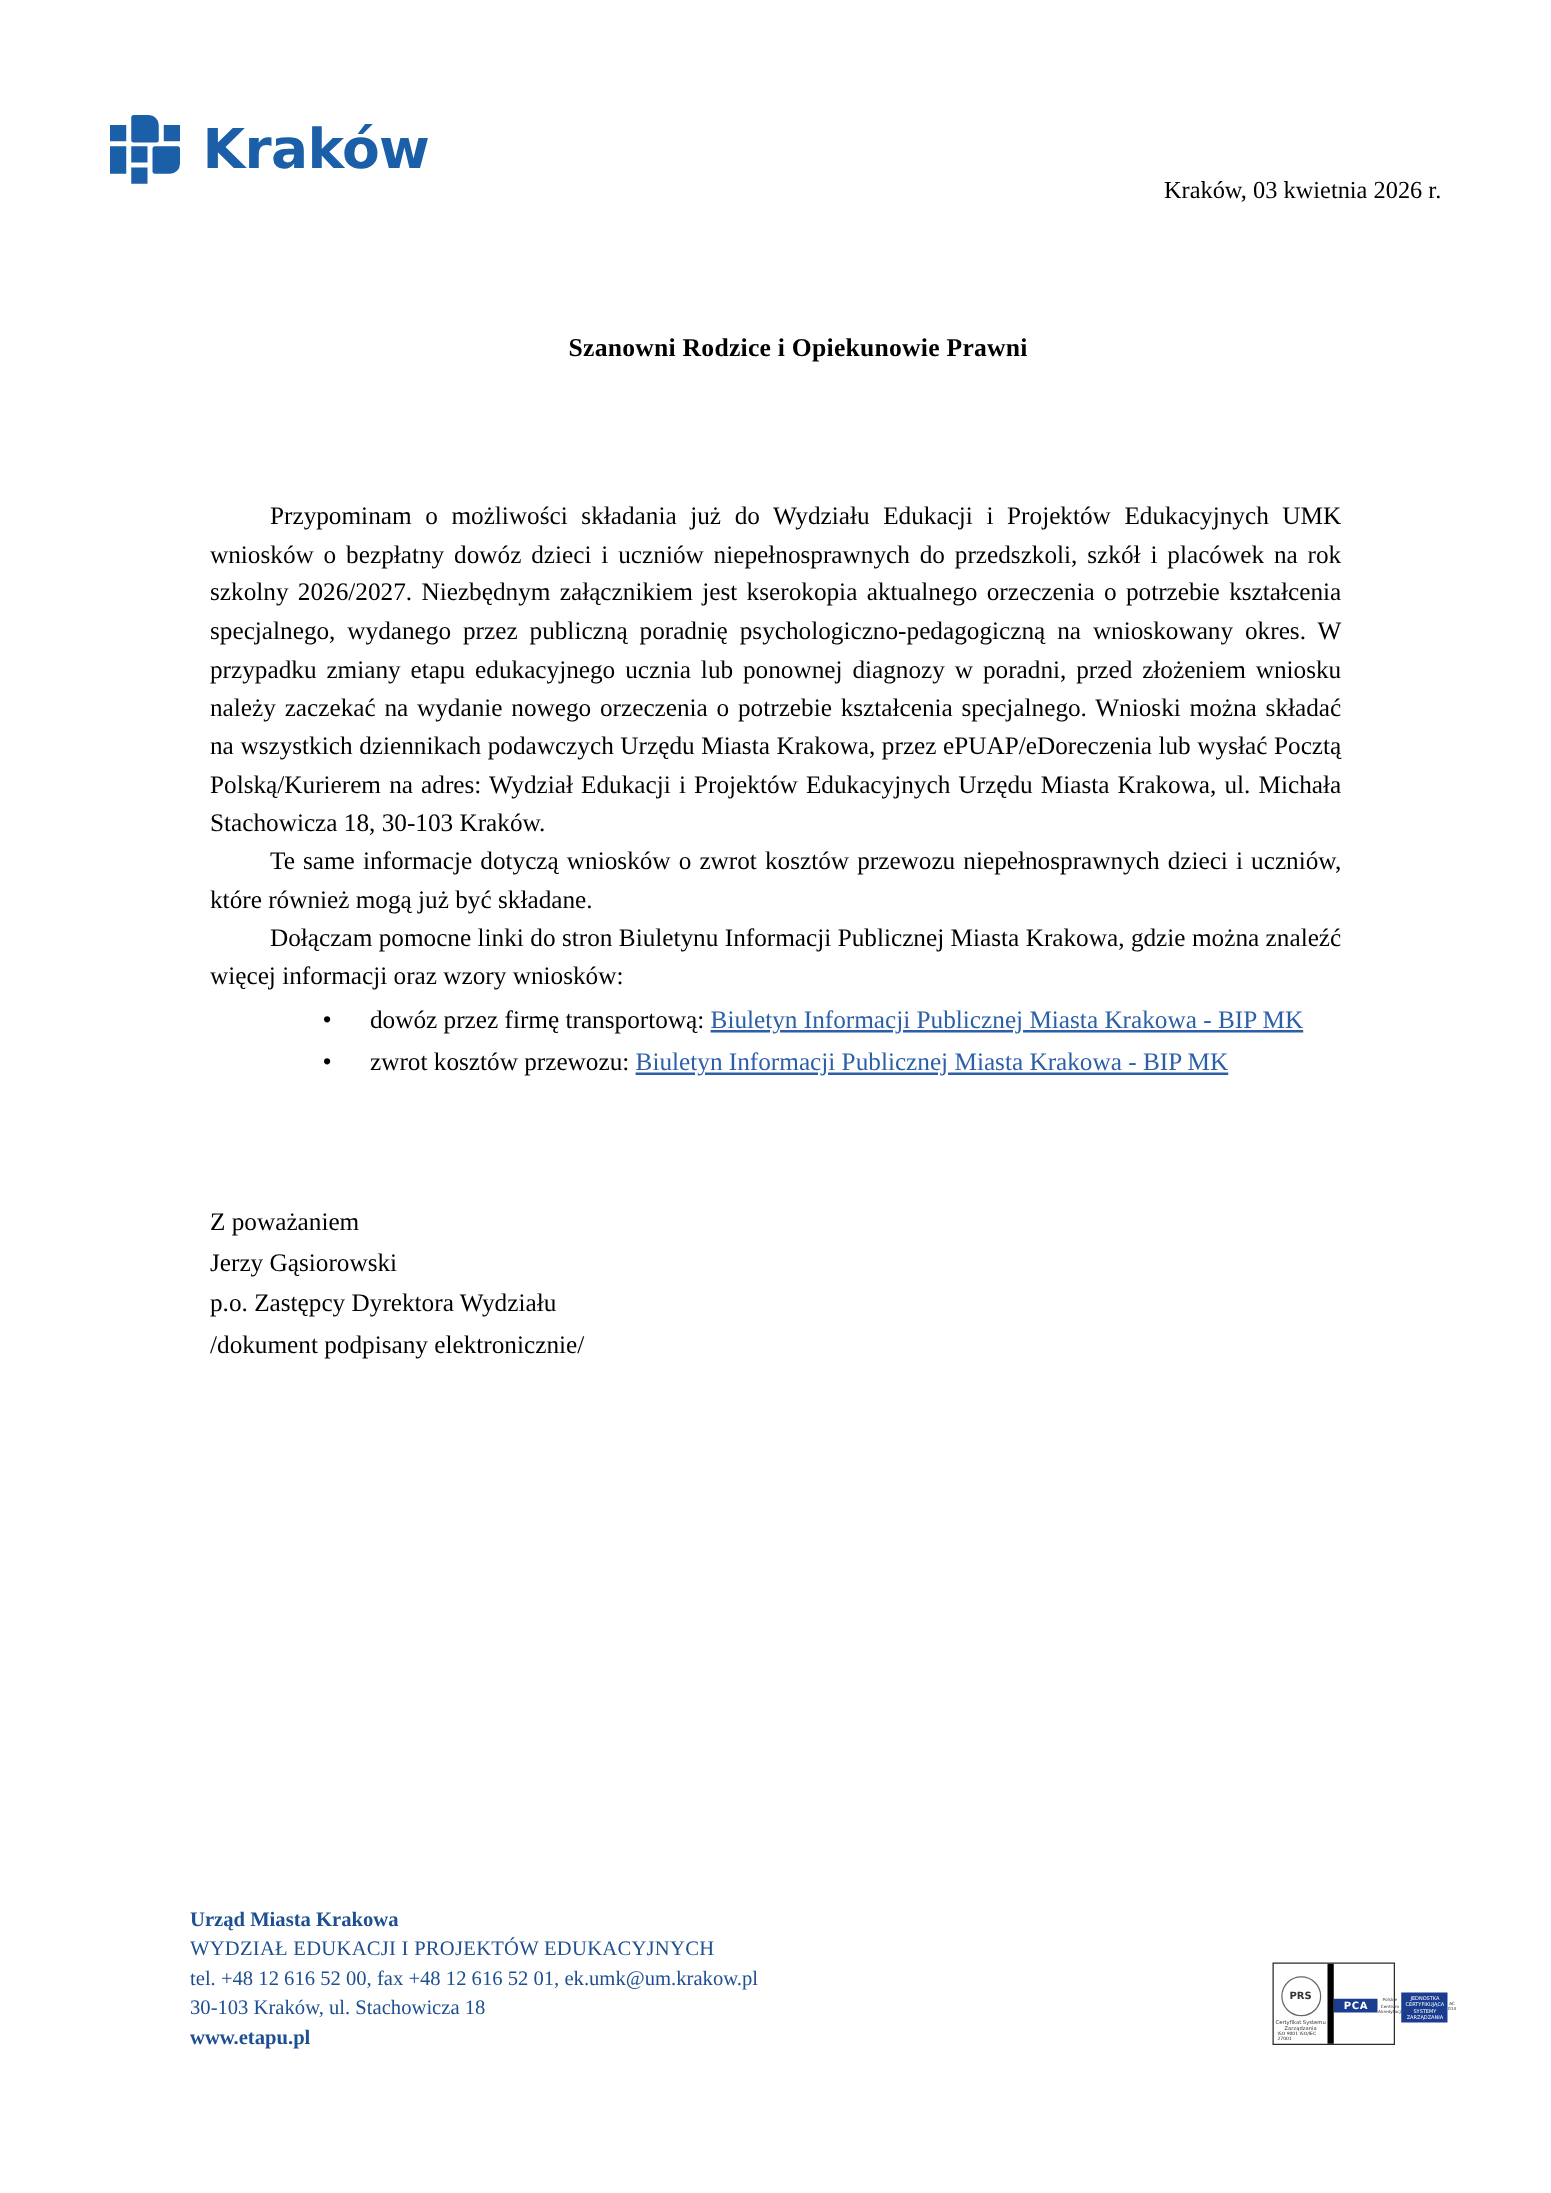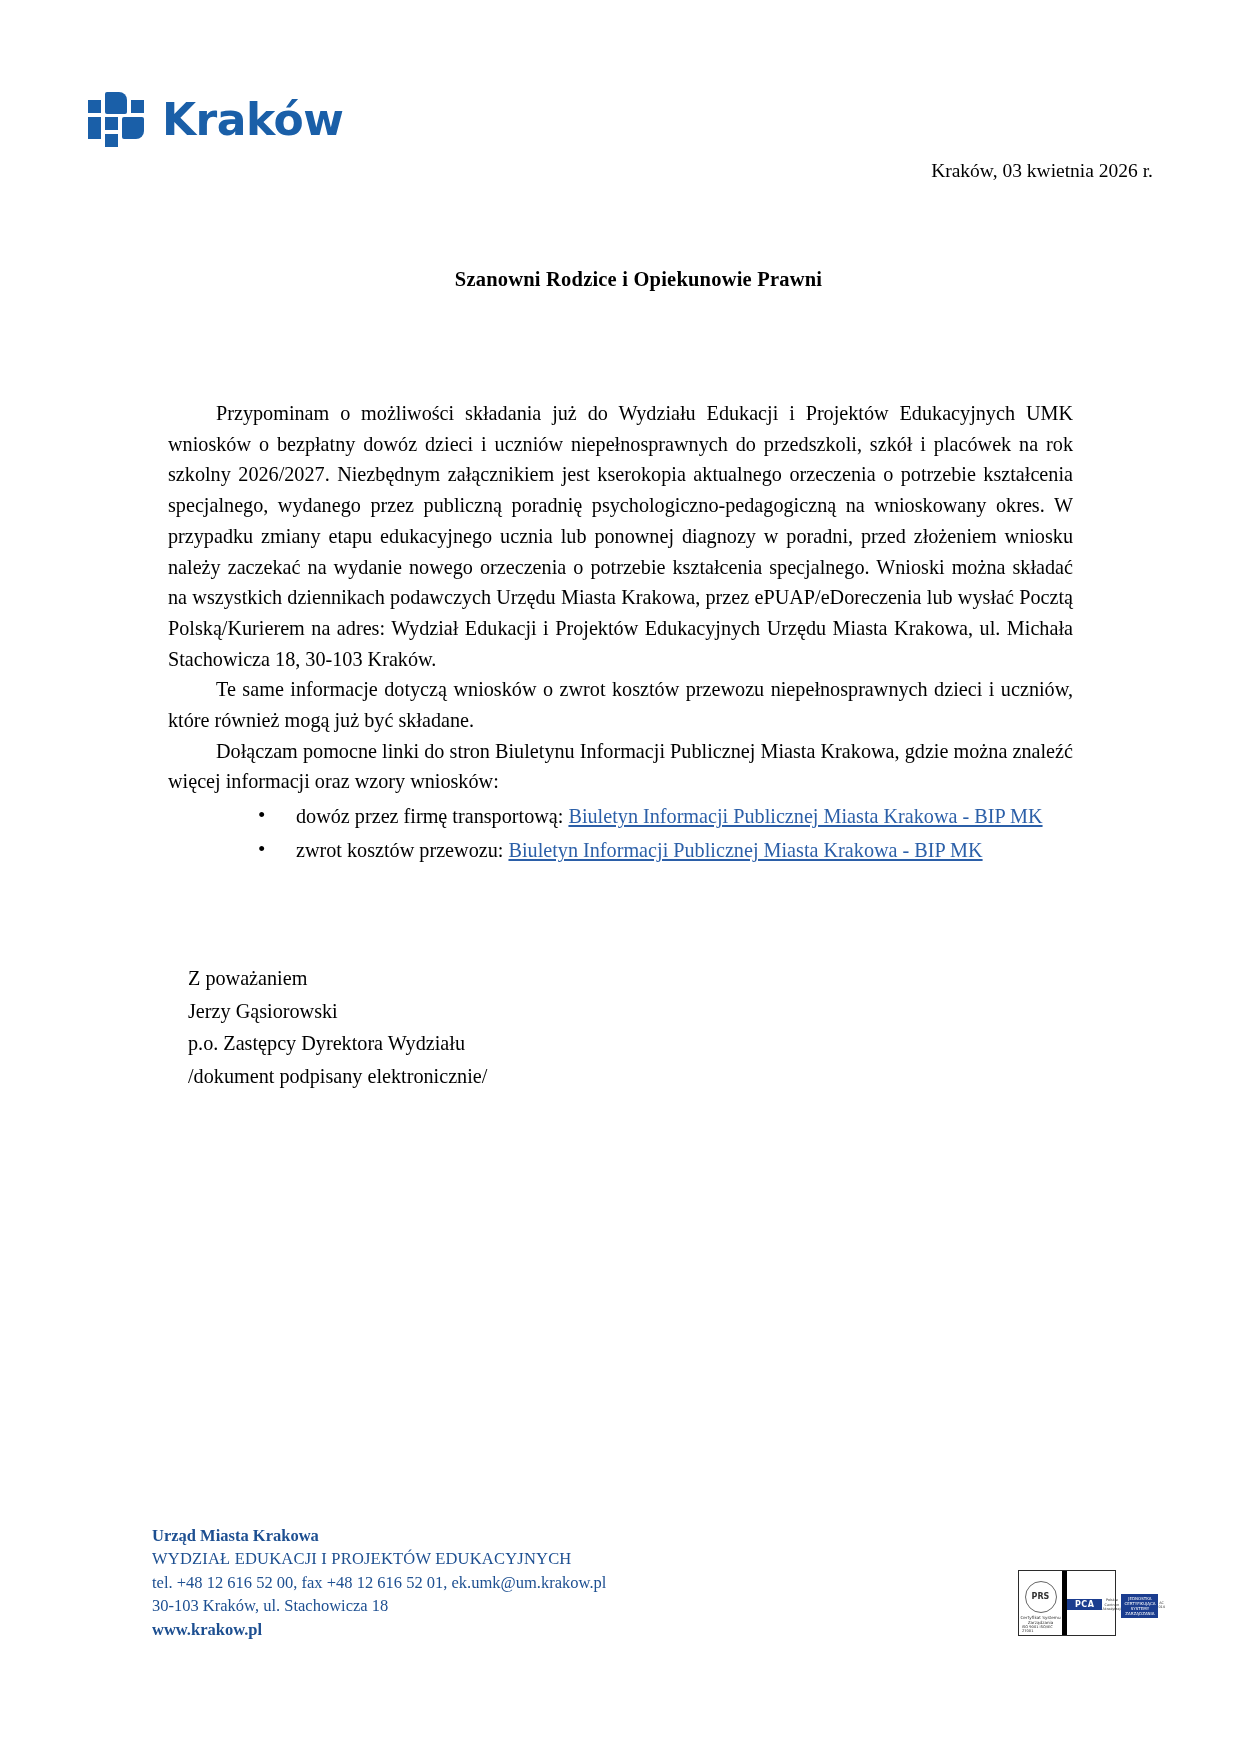--- a/index.html
+++ b/index.html
@@ -58,21 +58,21 @@
     font-family: "DejaVu Sans", sans-serif;
     font-size: 44px;
     font-weight: 700;
     color: #1a5fa8;
     letter-spacing: -0.5px;
     line-height: 1;
   }
   .doc-date {
     position: absolute;
     right: 0;
-    top: 68px;
+    top: 50px;
     font-size: 19.5px;
     text-align: right;
     white-space: nowrap;
   }
 
   
   .salutation {
     position: absolute;
     top: 268px;
     left: 0;
@@ -127,21 +127,20 @@
     text-decoration: underline;
   }
 
   
   .signature {
     position: absolute;
     top: 962px;
     left: 168px;
     font-size: 20.2px;
     line-height: 1.62;
-    margin-left: 20px;
   }
   .signature div { white-space: nowrap; }
 
   
   .footer {
     position: absolute;
     left: 152px;
     top: 1524px;
     font-family: "Liberation Serif", serif;
     font-size: 16.5px;
@@ -288,21 +287,21 @@
     <div>Jerzy Gąsiorowski</div>
     <div>p.o. Zastępcy Dyrektora Wydziału</div>
     <div>/dokument podpisany elektronicznie/</div>
   </div>
 
   <div class="footer">
     <div class="f-bold">Urząd Miasta Krakowa</div>
     <div class="f-caps">WYDZIAŁ EDUKACJI I PROJEKTÓW EDUKACYJNYCH</div>
     <div>tel. +48 12 616 52 00, fax +48 12 616 52 01, ek.umk@um.krakow.pl</div>
     <div>30-103 Kraków, ul. Stachowicza 18</div>
-    <div class="f-web">www.krakow.pl</div>
+    <div class="f-web">www.etapu.pl</div>
   </div>
 
   <div class="cert">
     <div class="cert-left">
       <span class="cert-seal">PRS</span>
       <span class="c-txt">Certyfikat Systemu Zarządzania</span>
       <span class="cert-bottom">
         <span>ISO 9001
 ISO/IEC 27001</span>
       </span>

